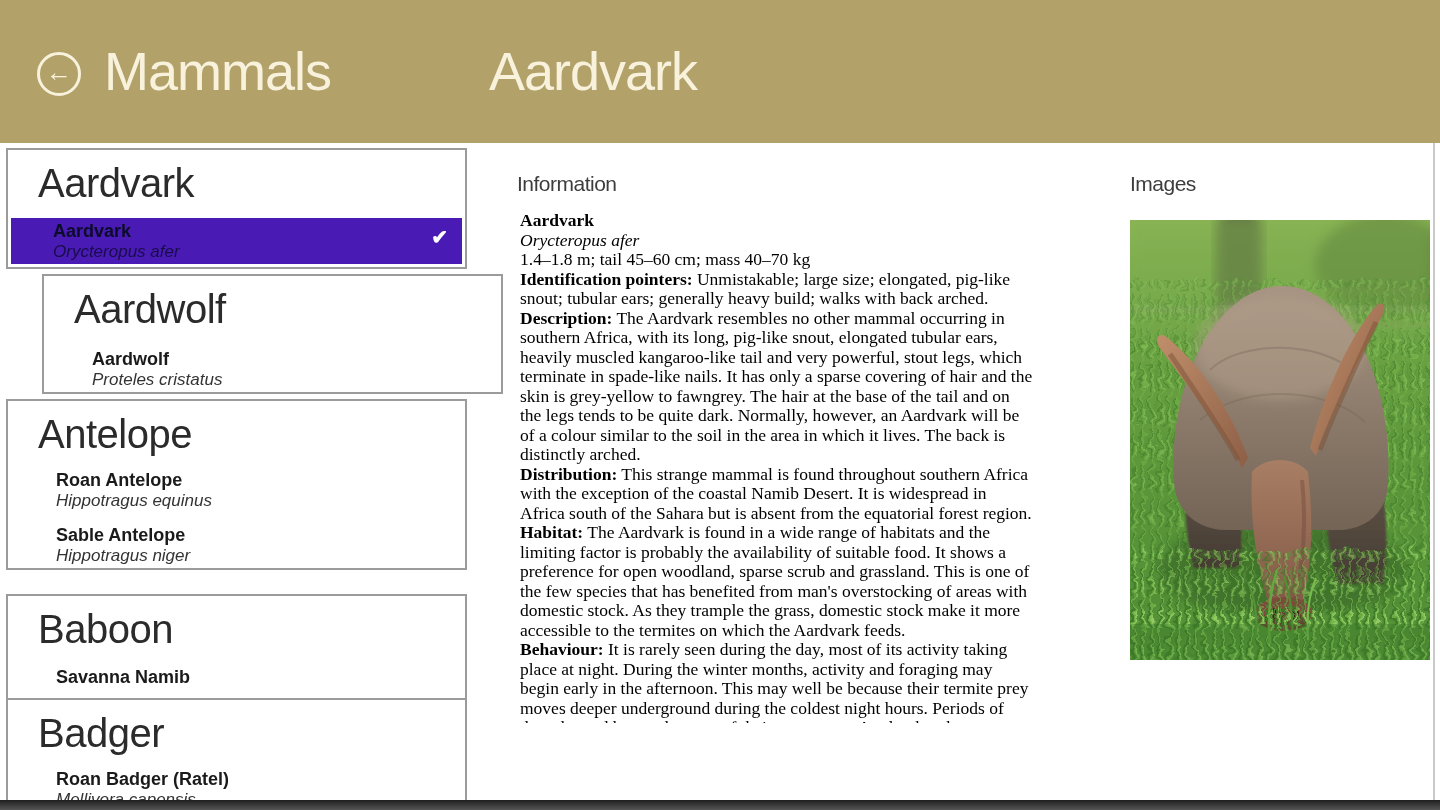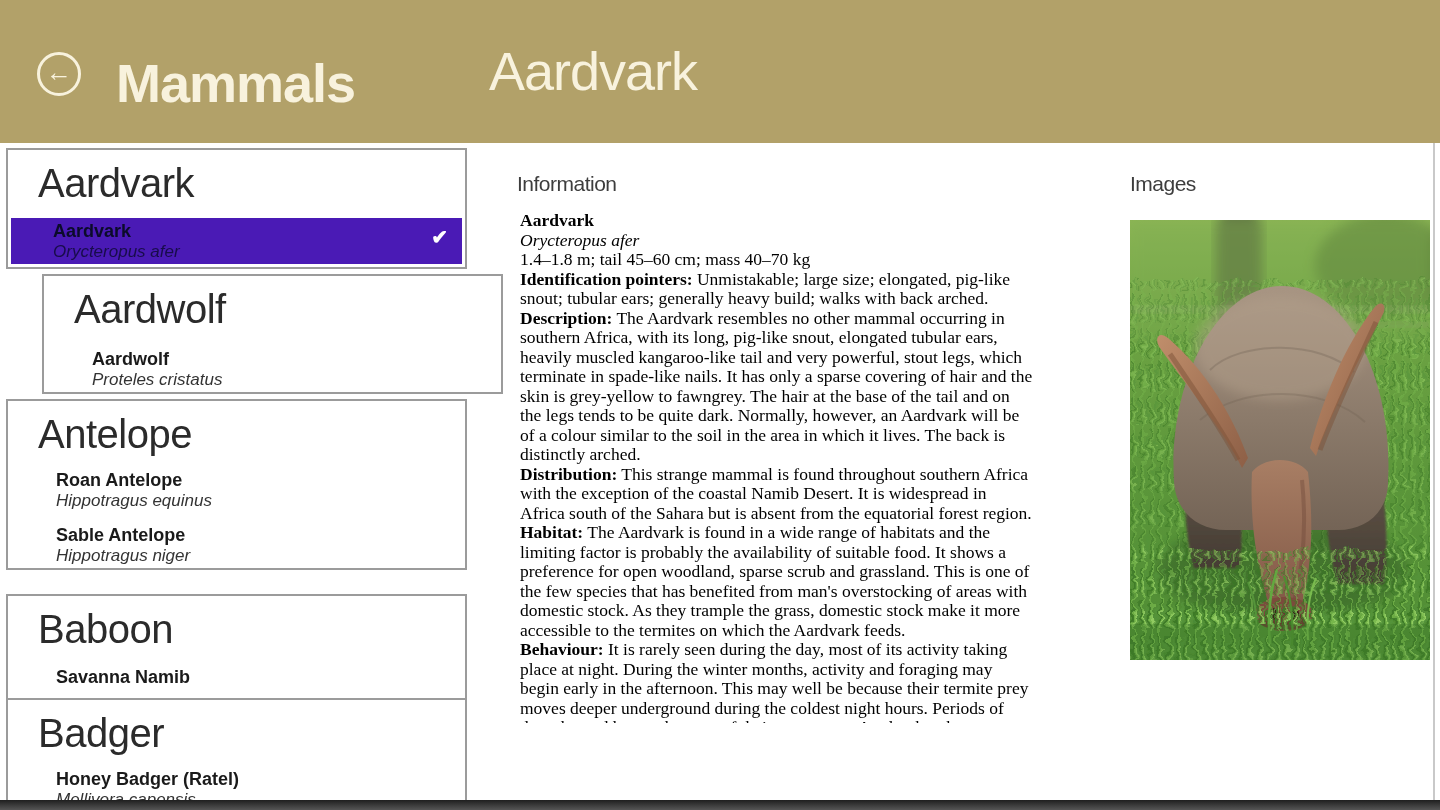--- a/index.html
+++ b/index.html
@@ -5,21 +5,21 @@
   html,body{margin:0;padding:0;width:1440px;height:810px;overflow:hidden;background:#ffffff;
     font-family:"Liberation Sans",sans-serif;-webkit-font-smoothing:antialiased;}
   *{box-sizing:border-box;}
 
   
   .app-header{position:absolute;left:0;top:0;width:1440px;height:143px;background:#b2a169;z-index:5;}
   .back-btn{position:absolute;left:37px;top:52px;width:44px;height:44px;border:3px solid #f8f2dd;
     border-radius:50%;background:transparent;color:#f8f2dd;font-size:26px;line-height:38px;
     text-align:center;padding:0;cursor:pointer;}
   .back-btn .arrow{position:relative;top:-2px;font-weight:bold;}
-  .app-title{position:absolute;left:104px;top:44px;margin:12px;font-size:54px;font-weight:700;
+  .app-title{position:absolute;left:104px;top:44px;margin:0;font-size:54px;font-weight:400;
     letter-spacing:-1px;color:#f8f2dd;line-height:1;}
   .page-title{position:absolute;left:489px;top:44px;margin:0;font-size:54px;font-weight:300;
     letter-spacing:-1px;color:#f8f2dd;line-height:1;}
 
   
   .group{position:absolute;left:6px;width:461px;background:#fff;border:2px solid #9b9b9b;}
   .g1{top:148px;height:121px;}
   .g2{top:274px;height:120px;margin-left:36px;}
   .g3{top:399px;height:171px;}
   .g4{top:594px;height:108px;}
@@ -99,21 +99,21 @@
   <section class="group g4">
     <h2>Baboon</h2>
     <div class="item" style="top:70px;">
       <div class="iname">Savanna Namib</div>
     </div>
   </section>
 
   <section class="group g5">
     <h2>Badger</h2>
     <div class="item" style="top:68px;">
-      <div class="iname">Honey Badger (Ratel)</div>
+      <div class="iname">Roan Badger (Ratel)</div>
       <div class="isci">Mellivora capensis</div>
     </div>
   </section>
 
 </nav>
 
 <h2 class="section-title" id="info-title">Information</h2>
 
 <div class="info-body">
   <p class="cname">Aardvark</p>

